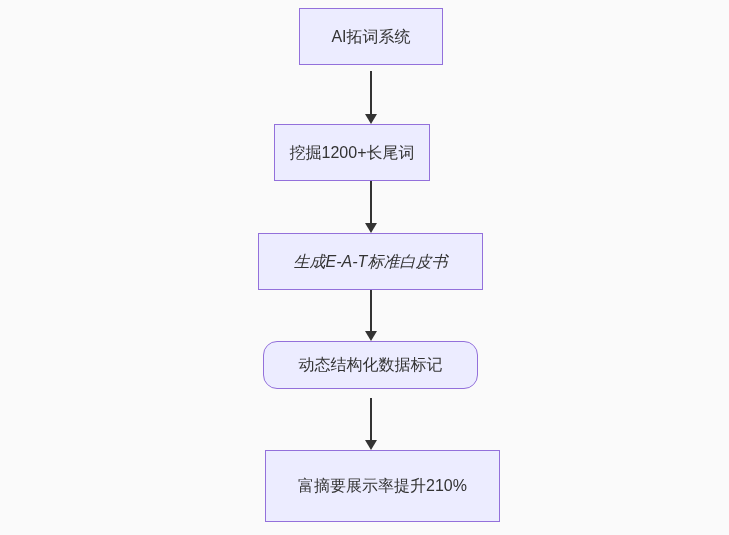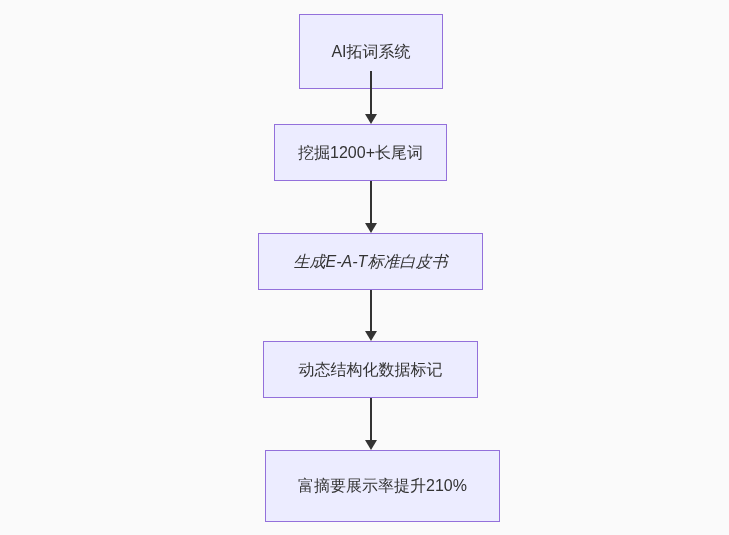--- a/index.html
+++ b/index.html
@@ -21,24 +21,24 @@
     background: #ECECFF;
     border: 1px solid #9370DB;
     display: flex;
     align-items: center;
     justify-content: center;
     color: #333333;
     font-size: 16px;
     line-height: 1;
     white-space: nowrap;
   }
-  .node-1 { left: 299px; top: 14px;  width: 144px; height: 75px; }
-  .node-2 { left: 274px; top: 124px; width: 173px; height: 57px; }
+  .node-1 { left: 299px; top: 8px;  width: 144px; height: 57px; }
+  .node-2 { left: 274px; top: 124px; width: 156px; height: 57px; }
   .node-3 { left: 258px; top: 233px; width: 225px; height: 57px; font-style: italic; }
-  .node-4 { left: 263px; top: 341px; width: 215px; height: 57px; }
+  .node-4 { left: 263px; top: 341px; width: 215px; height: 48px; border-radius: 14px; }
   .node-5 { left: 265px; top: 450px; width: 235px; height: 72px; }
 
   .edge {
     position: absolute;
     left: 364px;
     width: 13px;
     display: flex;
     flex-direction: column;
     align-items: center;
   }

